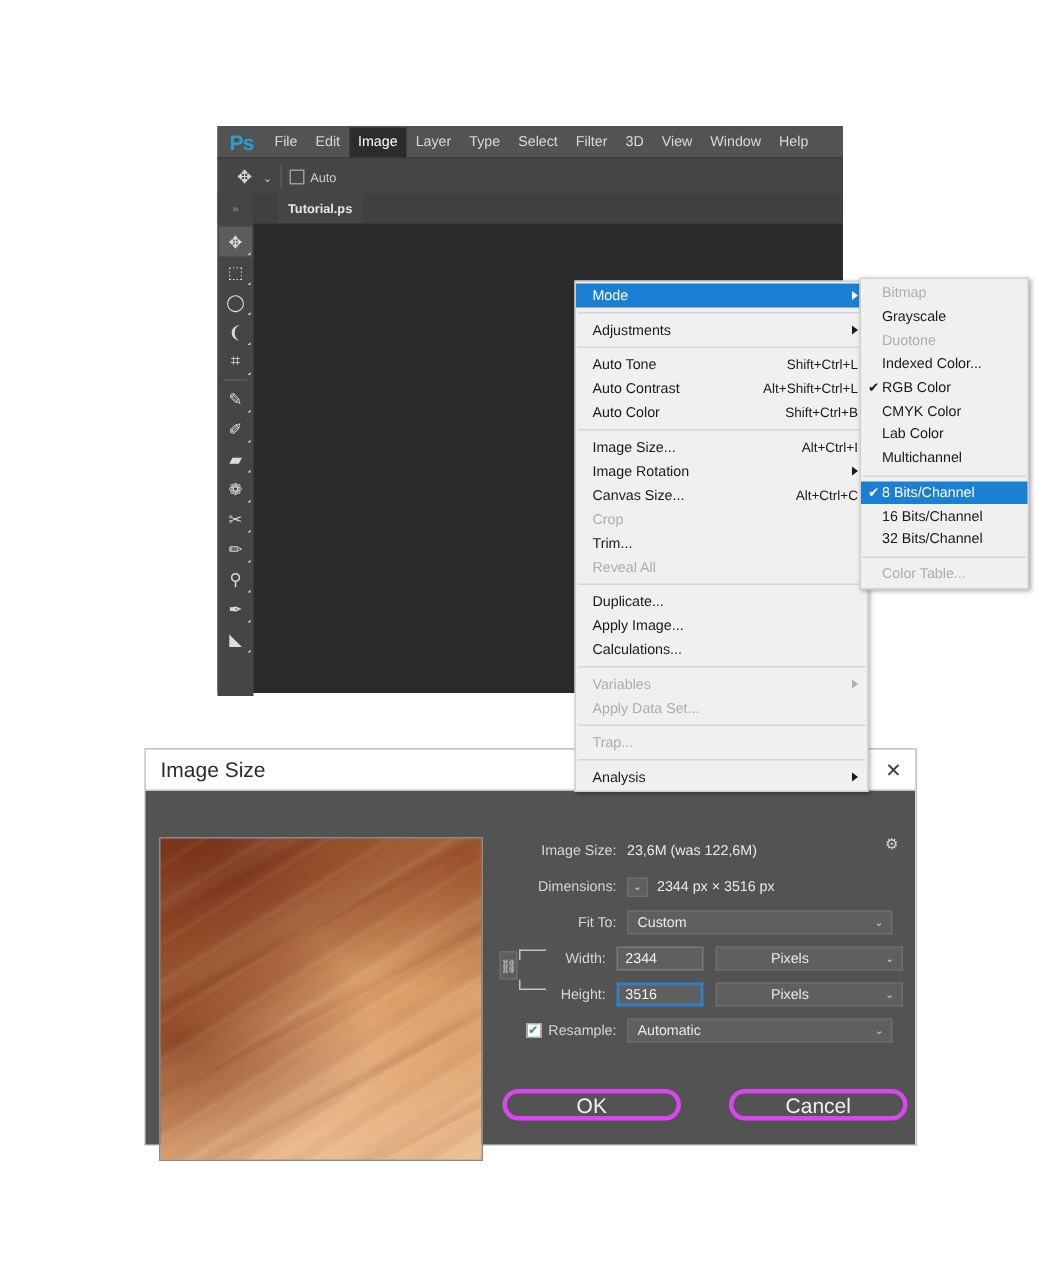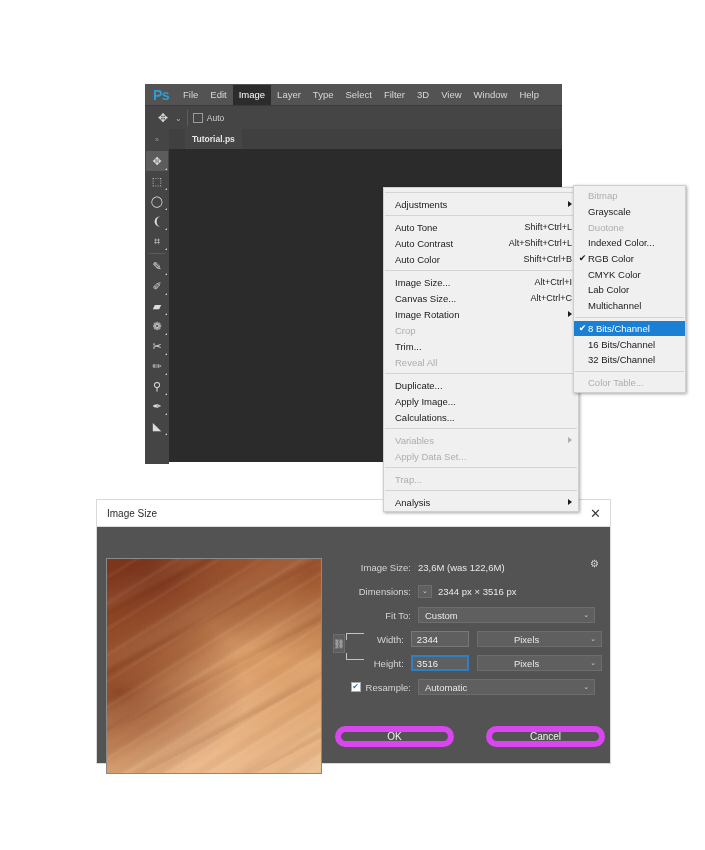--- a/index.html
+++ b/index.html
@@ -134,21 +134,21 @@
     position:absolute;left:96px;top:499px;width:515px;height:265px;
     background:#535353;
     border:1px solid #d9d9d9;
     box-sizing:border-box;
   }
   #dlg-title{
     height:27px;background:#ffffff;border-bottom:1px solid #dcdcdc;
     display:flex;align-items:center;justify-content:space-between;
     padding:0 9px 0 10px;box-sizing:border-box;
   }
-  #dlg-title .t{font-size:10px;color:#2c2c2c;}
+  #dlg-title .t{font-size:14px;color:#2c2c2c;}
   #dlg-close{font-size:13px;color:#3a3a3a;line-height:1;cursor:pointer;}
 
   #dlg-body{
     position:relative;height:236px;
   }
   #thumb{
     position:absolute;left:9px;top:31px;width:216px;height:216px;
     border:1px solid #8a8a8a;box-sizing:border-box;
     background:
       radial-gradient(ellipse 120% 90% at 18% 6%, rgba(120,50,26,0.96) 0%, rgba(120,50,26,0) 58%),
@@ -227,23 +227,23 @@
     width:10px;height:10px;background:#ffffff;border:1px solid #aaaaaa;
     display:inline-flex;align-items:center;justify-content:center;
     box-sizing:border-box;color:#2f78c5;font-size:8px;line-height:1;
   }
   .cb.on{background:#ffffff;}
   #buttons{
     position:absolute;left:238px;bottom:16px;width:270px;
     display:flex;justify-content:space-between;
   }
   .pbtn{
-    width:119px;height:21px;border:6px solid #d946ef;border-radius:11px;
+    width:119px;height:21px;border:3px solid #d946ef;border-radius:11px;
     display:flex;align-items:center;justify-content:center;
-    font-size:10px;color:#efefef;background:transparent;box-sizing:border-box;
+    font-size:14px;color:#efefef;background:transparent;box-sizing:border-box;
   }
 </style>
 </head>
 <body>
 
 <div id="ps-window">
 
   <div id="ps-menubar">
     <div class="ps-logo">Ps</div>
     <div class="menu-item">File</div>
@@ -330,20 +330,24 @@
       </div>
     <div class="tool">
         <span>◣</span>
         <i class="corner"></i>
       </div>
   </div>
 
   <div id="ps-canvas"></div>
 
   <div id="image-menu">
+    <div class="mrow hl">
+      <span class="lbl">Mode</span>
+      <i class="arr"></i>
+    </div>
     <div class="msep"></div>
     <div class="mrow">
       <span class="lbl">Adjustments</span>
       <i class="arr"></i>
     </div>
     <div class="msep"></div>
     <div class="mrow">
       <span class="lbl">Auto Tone</span>
       <span class="sc">Shift+Ctrl+L</span>
     </div>
@@ -354,26 +358,26 @@
     <div class="mrow">
       <span class="lbl">Auto Color</span>
       <span class="sc">Shift+Ctrl+B</span>
     </div>
     <div class="msep"></div>
     <div class="mrow">
       <span class="lbl">Image Size...</span>
       <span class="sc">Alt+Ctrl+I</span>
     </div>
     <div class="mrow">
+      <span class="lbl">Image Rotation</span>
+      <i class="arr"></i>
+    </div>
+    <div class="mrow">
       <span class="lbl">Canvas Size...</span>
       <span class="sc">Alt+Ctrl+C</span>
-    </div>
-    <div class="mrow">
-      <span class="lbl">Image Rotation</span>
-      <i class="arr"></i>
     </div>
     <div class="mrow dim">
       <span class="lbl">Crop</span>
     </div>
     <div class="mrow">
       <span class="lbl">Trim...</span>
     </div>
     <div class="mrow dim">
       <span class="lbl">Reveal All</span>
     </div>

